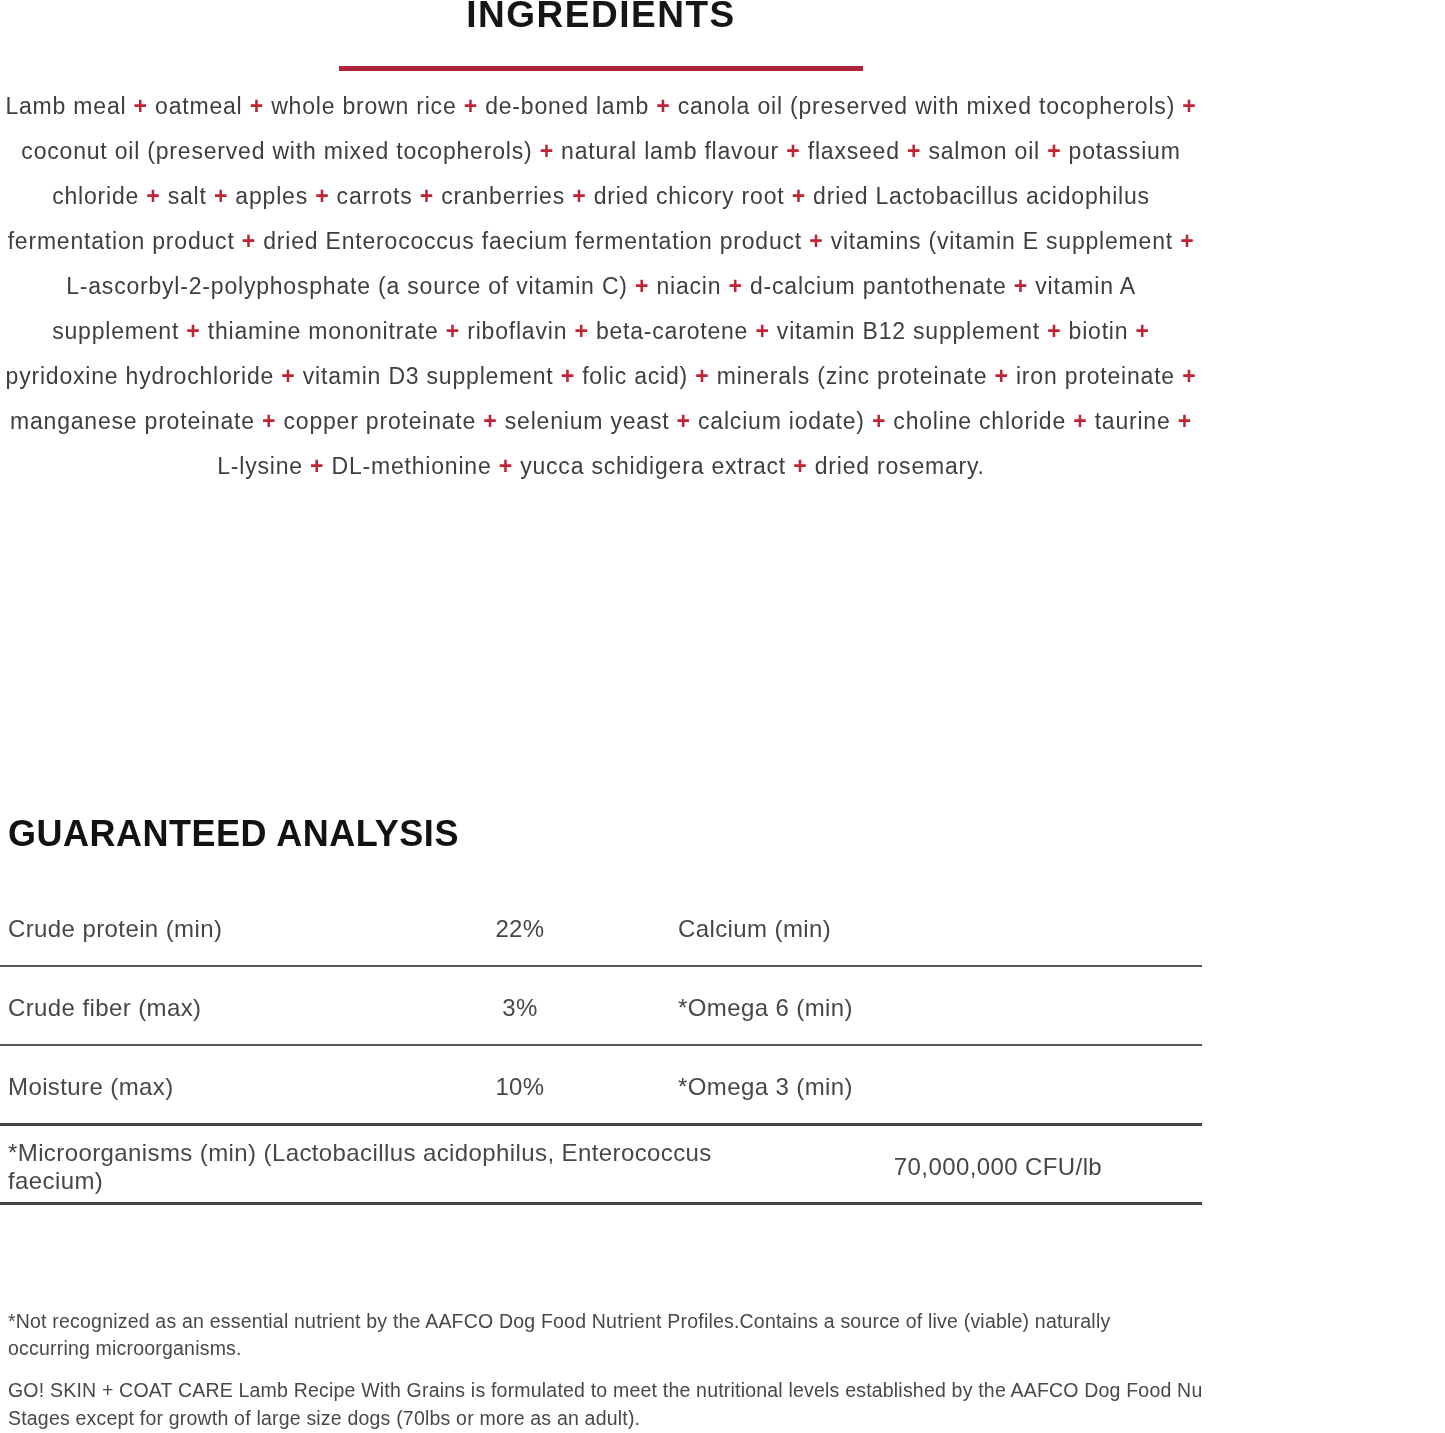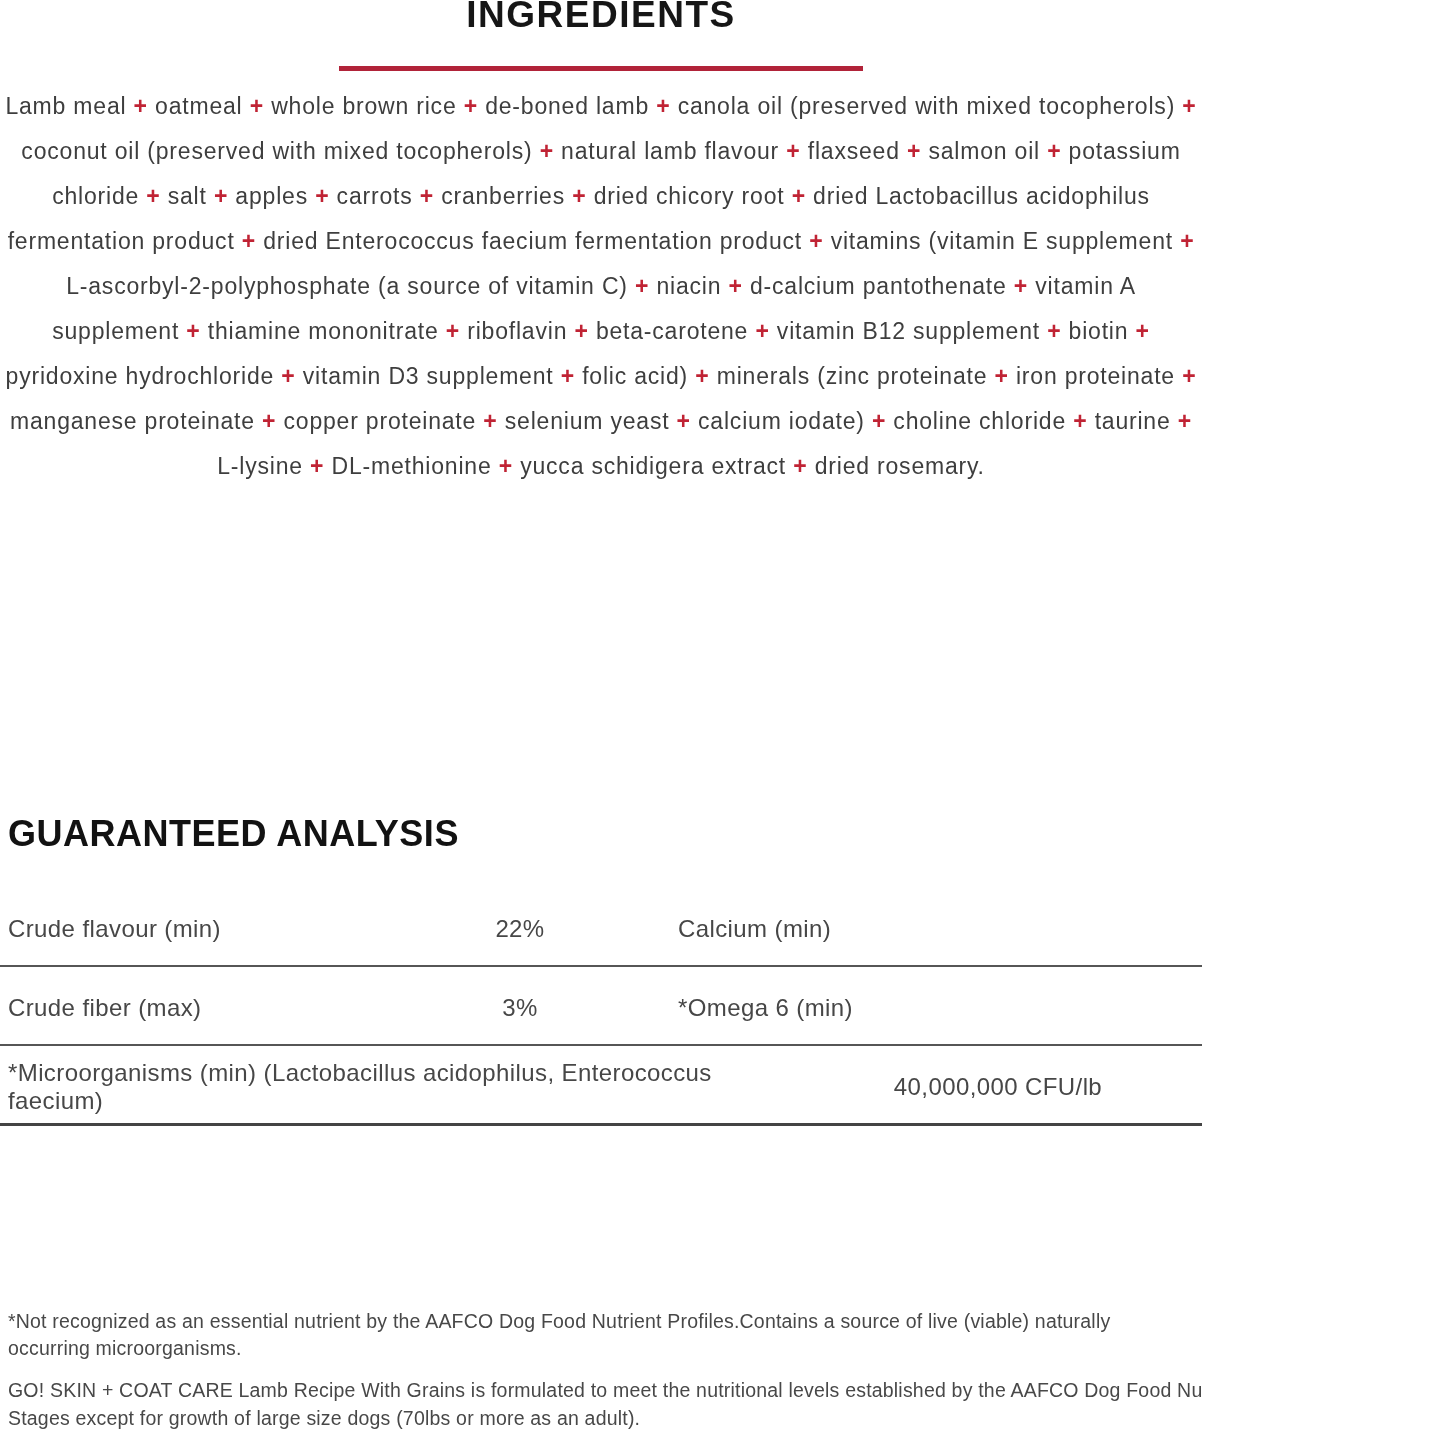--- a/index.html
+++ b/index.html
@@ -125,42 +125,50 @@
     <div class="red-rule"></div>
     <p class="ingredients-text"><span>Lamb meal</span> <span class="plus">+</span> <span>oatmeal</span> <span class="plus">+</span> <span>whole brown rice</span> <span class="plus">+</span> <span>de-boned lamb</span> <span class="plus">+</span> <span>canola oil (preserved with mixed tocopherols)</span> <span class="plus">+</span> <span>coconut oil (preserved with mixed tocopherols)</span> <span class="plus">+</span> <span>natural lamb flavour</span> <span class="plus">+</span> <span>flaxseed</span> <span class="plus">+</span> <span>salmon oil</span> <span class="plus">+</span> <span>potassium chloride</span> <span class="plus">+</span> <span>salt</span> <span class="plus">+</span> <span>apples</span> <span class="plus">+</span> <span>carrots</span> <span class="plus">+</span> <span>cranberries</span> <span class="plus">+</span> <span>dried chicory root</span> <span class="plus">+</span> <span>dried Lactobacillus acidophilus fermentation product</span> <span class="plus">+</span> <span>dried Enterococcus faecium fermentation product</span> <span class="plus">+</span> <span>vitamins (vitamin E supplement</span> <span class="plus">+</span> <span>L-ascorbyl-2-polyphosphate (a source of vitamin C)</span> <span class="plus">+</span> <span>niacin</span> <span class="plus">+</span> <span>d-calcium pantothenate</span> <span class="plus">+</span> <span>vitamin A supplement</span> <span class="plus">+</span> <span>thiamine mononitrate</span> <span class="plus">+</span> <span>riboflavin</span> <span class="plus">+</span> <span>beta-carotene</span> <span class="plus">+</span> <span>vitamin B12 supplement</span> <span class="plus">+</span> <span>biotin</span> <span class="plus">+</span> <span>pyridoxine hydrochloride</span> <span class="plus">+</span> <span>vitamin D3 supplement</span> <span class="plus">+</span> <span>folic acid)</span> <span class="plus">+</span> <span>minerals (zinc proteinate</span> <span class="plus">+</span> <span>iron proteinate</span> <span class="plus">+</span> <span>manganese proteinate</span> <span class="plus">+</span> <span>copper proteinate</span> <span class="plus">+</span> <span>selenium yeast</span> <span class="plus">+</span> <span>calcium iodate)</span> <span class="plus">+</span> <span>choline chloride</span> <span class="plus">+</span> <span>taurine</span> <span class="plus">+</span> <span>L-lysine</span> <span class="plus">+</span> <span>DL-methionine</span> <span class="plus">+</span> <span>yucca schidigera extract</span> <span class="plus">+</span> <span>dried rosemary.</span></p>
   </section>
 
   <section>
     <h2 class="ga-title">GUARANTEED ANALYSIS</h2>
 
     <div class="ga-table">
 
       <div class="ga-row">
-        <div class="label1">Crude flavour (min)</div>
+        <div class="label1">Crude protein (min)</div>
         <div class="value1">22%</div>
         <div class="spacer"></div>
         <div class="label2">Calcium (min)</div>
         <div class="value2">71.4%</div>
         <div class="rest"></div>
       </div>
 
 
       <div class="ga-row">
         <div class="label1">Crude fiber (max)</div>
         <div class="value1">3%</div>
         <div class="spacer"></div>
         <div class="label2">*Omega 6 (min)</div>
         <div class="value2">2%</div>
         <div class="rest"></div>
       </div>
 
+      <div class="ga-row dark-border">
+        <div class="label1">Moisture (max)</div>
+        <div class="value1">10%</div>
+        <div class="spacer"></div>
+        <div class="label2">*Omega 3 (min)</div>
+        <div class="value2">0.5%</div>
+        <div class="rest"></div>
+      </div>
 
       <div class="ga-row wide dark-border">
         <div class="labelw">*Microorganisms (min) (Lactobacillus acidophilus, Enterococcus faecium)</div>
-        <div class="valuew">40,000,000 CFU/lb</div>
+        <div class="valuew">70,000,000 CFU/lb</div>
         <div class="rest"></div>
       </div>
 
     </div>
   </section>
 
   <section>
     <p class="footnote-1">*Not recognized as an essential nutrient by the AAFCO Dog Food Nutrient Profiles.Contains a source of live (viable) naturally occurring microorganisms.</p>
     <p class="footnote-2">GO! SKIN + COAT CARE Lamb Recipe With Grains is formulated to meet the nutritional levels established by the AAFCO Dog Food Nutrient Profiles for All Life Stages except for growth of large size dogs (70lbs or more as an adult).</p>
   </section>

